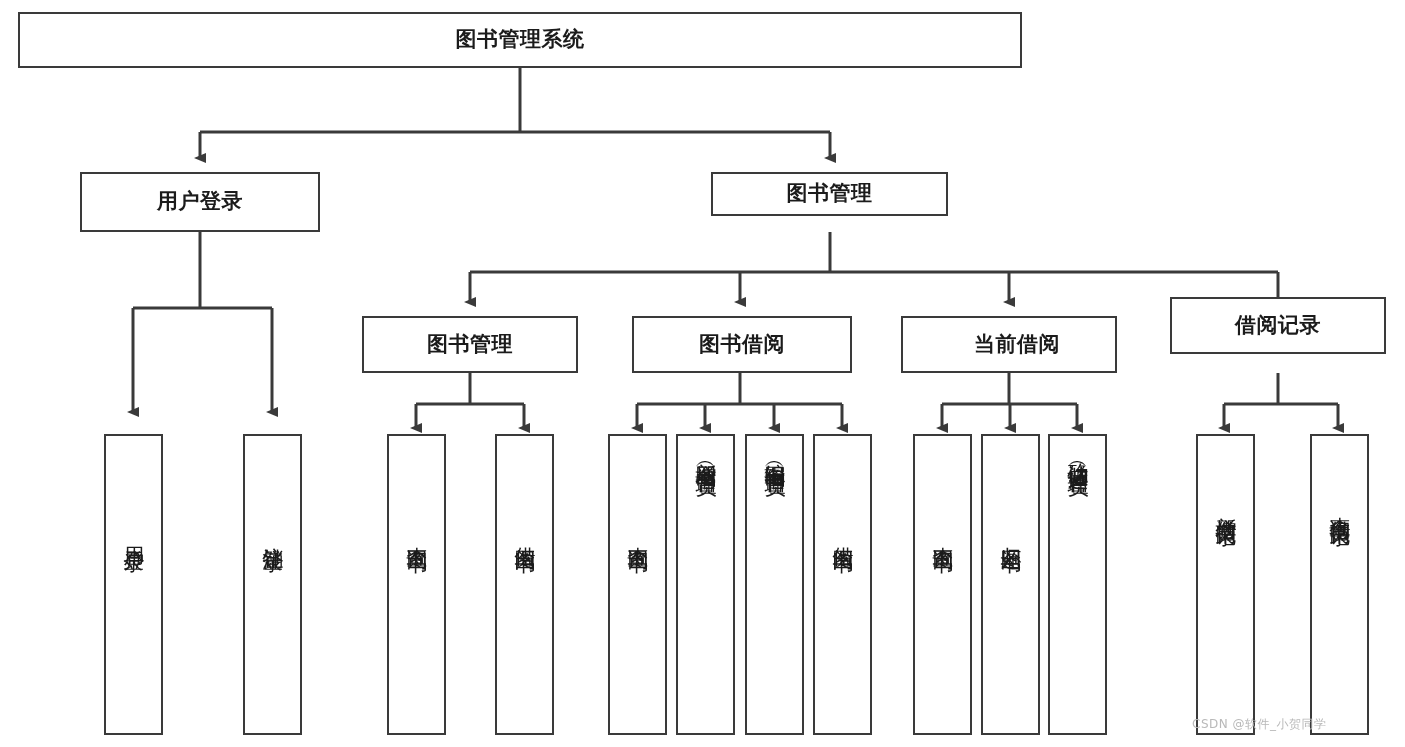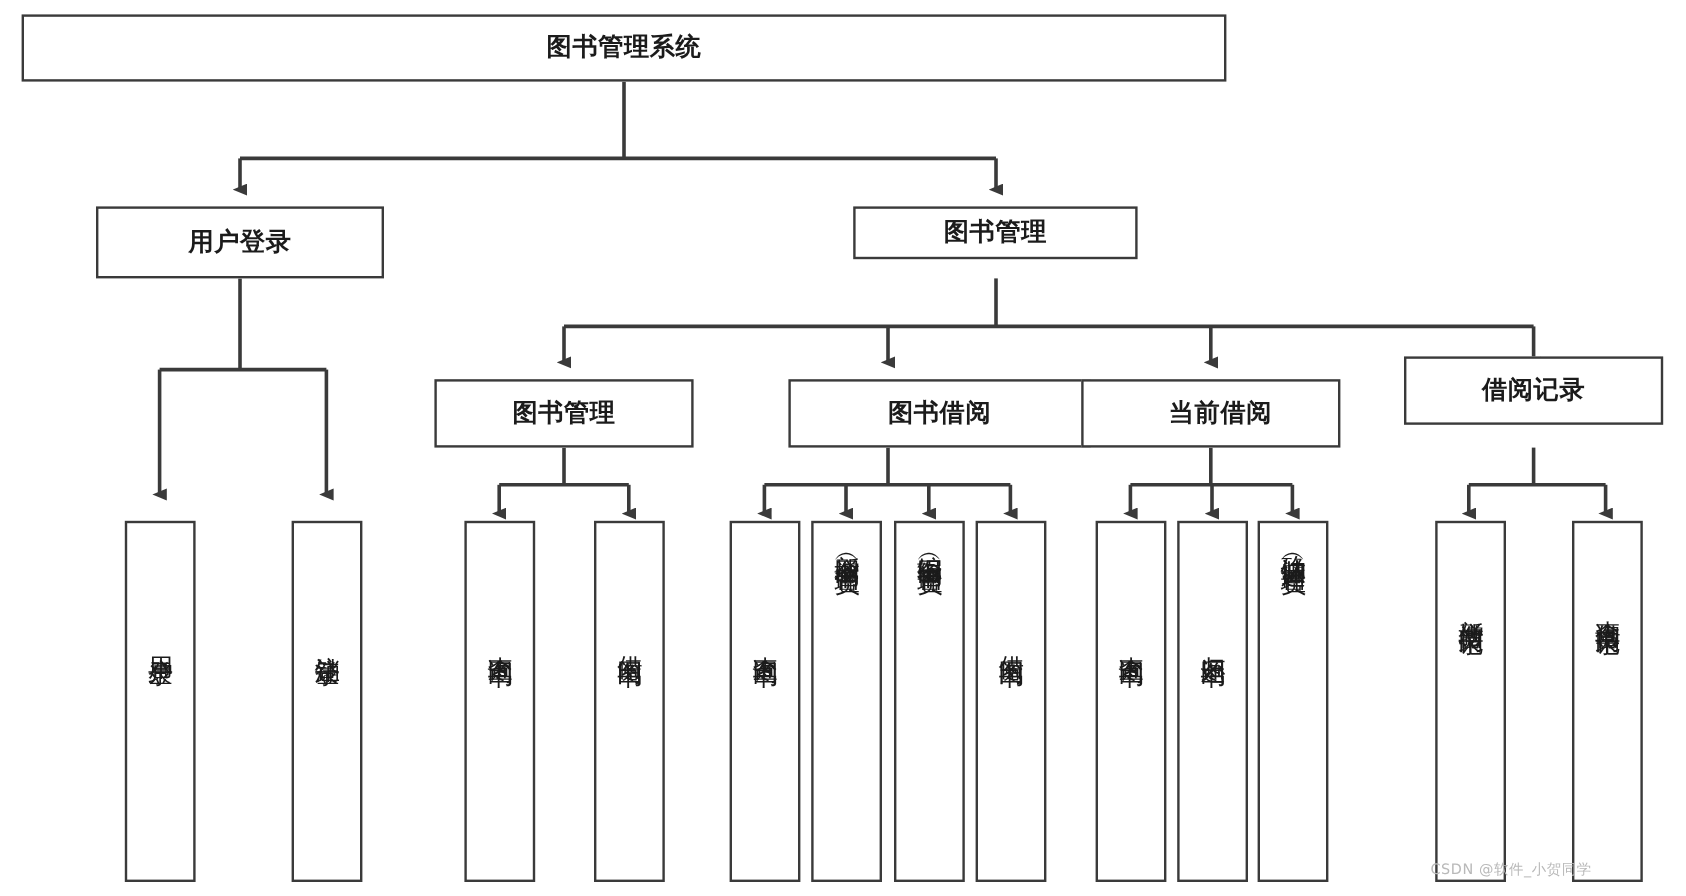--- a/index.html
+++ b/index.html
@@ -138,21 +138,21 @@
   <div class="node h" style="left:80px; top:172px; width:240px; height:60px;">
     <span class="label">用户登录</span>
   </div>
   <div class="node h" style="left:711px; top:172px; width:237px; height:44px;text-align:center;">
     <span class="label">图书管理</span>
   </div>
 
   <div class="node h" style="left:362px; top:316px; width:216px; height:57px;">
     <span class="label">图书管理</span>
   </div>
-  <div class="node h" style="left:657px; top:316px; width:252px; height:57px;">
+  <div class="node h" style="left:632px; top:316px; width:220px; height:57px;">
     <span class="label">图书借阅</span>
   </div>
   <div class="node h" style="left:901px; top:316px; width:216px; height:57px;padding-left:16px;">
     <span class="label">当前借阅</span>
   </div>
   <div class="node h" style="left:1170px; top:297px; width:216px; height:57px;">
     <span class="label">借阅记录</span>
   </div>
 
   <div class="node v mid" style="left:104px; top:434px; width:59px; height:301px;">

